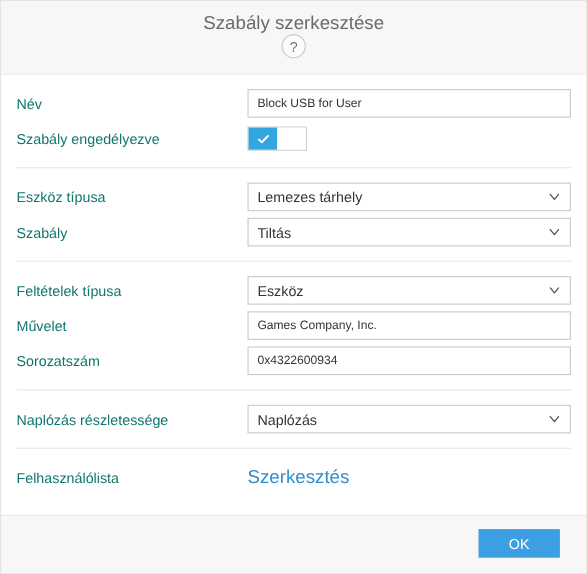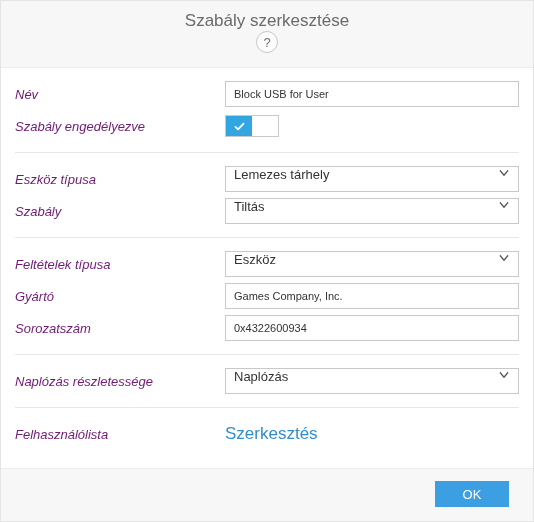--- a/index.html
+++ b/index.html
@@ -49,24 +49,23 @@
     overflow: auto;
   }
   .row {
     display: flex;
     align-items: center;
     min-height: 32px;
     padding: 3px 0;
   }
   .label {
     width: 210px;
-    color: #701a75;
+    color: #0f766e;
     font-size: 13px;
     padding-right: 8px;
-    font-style: italic;
   }
   .field {
     flex: 1;
     display: flex;
     align-items: center;
   }
   input[type=text].txt {
     width: 100%;
     height: 26px;
     border: 1px solid #c9c9c9;
@@ -75,20 +74,21 @@
     font-size: 11px;
     color: #333;
     outline: none;
   }
   .select {
     width: 100%;
     height: 26px;
     border: 1px solid #c9c9c9;
     background: #fff;
     display: flex;
+    align-items: center;
     justify-content: space-between;
     padding: 0 8px;
     cursor: pointer;
     color: #333;
   }
   .select .chev {
     color: #555;
   }
   .chev svg { width: 12px; height: 12px; display: block; }
   .divider {
@@ -211,21 +211,21 @@
           <span class="chev">
             <svg viewBox="0 0 16 16">
                 <path d="M3 5 L8 11 L13 5" stroke="#555" stroke-width="1.6" fill="none" stroke-linecap="round" stroke-linejoin="round"></path>
               </svg>
           </span>
         </div>
       </div>
     </div>
 
     <div class="row">
-      <div class="label">Gyártó</div>
+      <div class="label">Művelet</div>
       <div class="field">
         <input type="text" class="txt" value="Games Company, Inc." style="">
       </div>
     </div>
 
 
     <div class="row">
       <div class="label">Sorozatszám</div>
       <div class="field">
         <input type="text" class="txt" value="0x4322600934" style="">

